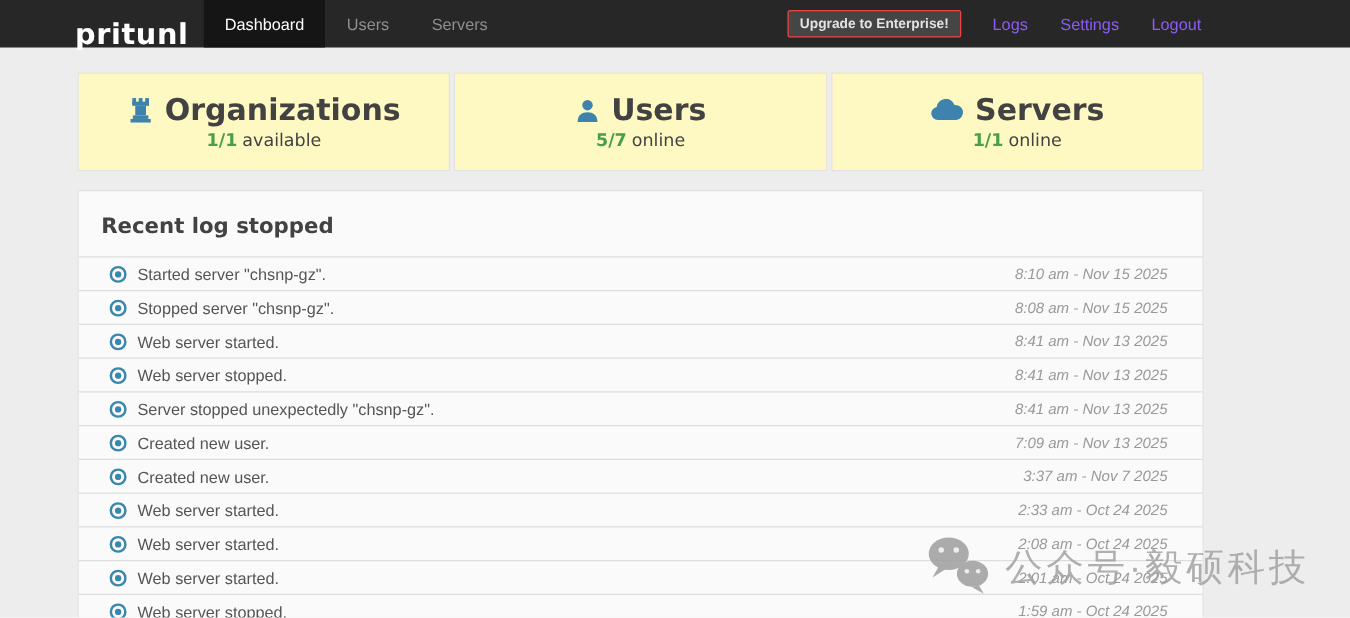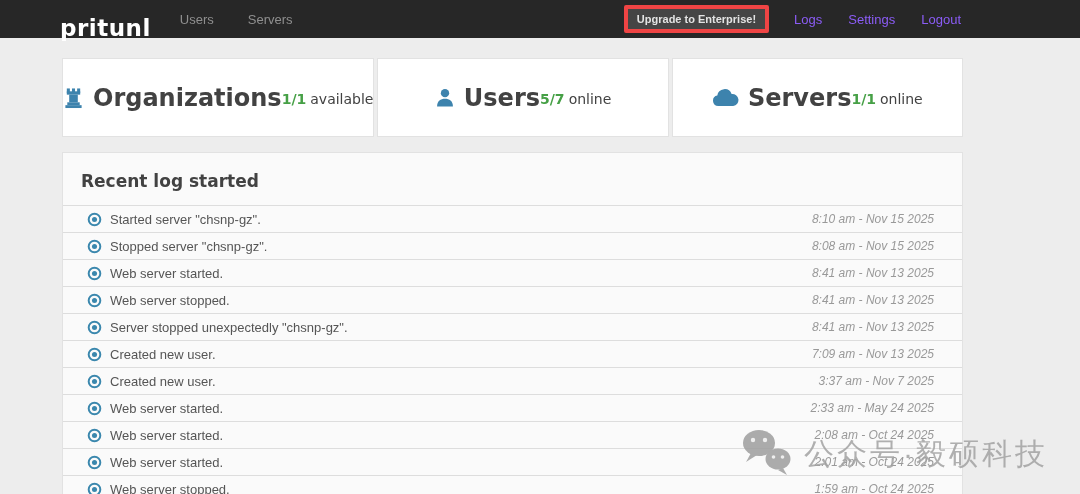--- a/index.html
+++ b/index.html
@@ -8,32 +8,32 @@
 
   
   .navbar { height:38px; background:#272727; display:flex; align-items:stretch; }
   .logo { display:flex; align-items:center; padding:0 12px 0 60px;
           font-family:"DejaVu Sans", sans-serif; font-weight:bold; font-size:23px;
           color:#ffffff; letter-spacing:0.5px; cursor:pointer;margin-top:18px; }
   .nav-tab { display:flex; align-items:center; padding:0 17px; font-size:13px;
              color:#8f8f8f; cursor:pointer; }
   .nav-tab.active { background:#151515; color:#ffffff; }
   .nav-right { margin-left:auto; display:flex; align-items:center; padding-right:106px; }
-  .upgrade-btn { background:#454545; border:4px solid #ef4444; border-radius:2px;
+  .upgrade-btn { background:#454545; border:1px solid #ef4444; border-radius:2px;
                  color:#e3e3e3; font-weight:bold; font-size:11px; padding:4px 9px;
                  margin-right:12px; cursor:pointer; font-family:"Liberation Sans", sans-serif; }
   .nav-link { color:#8b5cf6; font-size:13px; padding:0 13px; cursor:pointer; }
 
   
   .container { width:901px; margin-left:62px; }
 
   
   .stats-row { display:flex; gap:3px; margin-top:20px; }
-  .stat-card { flex:1; height:79px; background:#ffffff; border:1px solid #e2e2e2;
-               display:flex; flex-direction:row; align-items:center; justify-content:center; }
+  .stat-card { flex:1; height:79px; background:#fef9c3; border:1px solid #e2e2e2;
+               display:flex; flex-direction:column; align-items:center; justify-content:center; }
   .stat-title-row { display:flex; align-items:center; gap:9px;
                     font-family:"DejaVu Sans", sans-serif; font-weight:bold;
                     font-size:24px; color:#424242; }
   .stat-title-row svg { display:block; }
   .stat-sub { margin-top:3px; font-family:"DejaVu Sans", sans-serif; font-size:14px; color:#424242; }
   .stat-count { color:#46a046; font-weight:bold; margin-right:4px; }
 
   
   .log-panel { margin-top:15px; background:#fafafa; border:1px solid #e2e2e2; }
   .log-title { padding:18px 18px 14px 18px; font-family:"DejaVu Sans", sans-serif;
@@ -48,20 +48,21 @@
   .watermark { position:absolute; left:740px; top:428px; display:flex; align-items:center;
                gap:10px; color:#a3a3a3; opacity:0.85; pointer-events:none; }
   .watermark-text { font-size:30px; letter-spacing:3px;
                     font-family:Liberation Sans, sans-serif; }
 </style>
 </head>
 <body>
 
 <div class="navbar">
   <div class="logo">pritunl</div>
+  <div class="nav-tab active">Dashboard</div>
   <div class="nav-tab">Users</div>
   <div class="nav-tab">Servers</div>
   <div class="nav-right">
     <button class="upgrade-btn">Upgrade to Enterprise!</button>
     <div class="nav-link">Logs</div>
     <div class="nav-link">Settings</div>
     <div class="nav-link">Logout</div>
   </div>
 </div>
 
@@ -114,21 +115,21 @@
         <span>Servers</span>
       </div>
       <div class="stat-sub">
         <span class="stat-count">1/1</span><span>online</span>
       </div>
     </div>
 
   </div>
 
   <div class="log-panel">
-    <div class="log-title">Recent log started</div>
+    <div class="log-title">Recent log stopped</div>
     <div id="log-list">
   <div class="log-row">
     <span>
       <svg width="15" height="15" viewBox="0 0 16 16">
         <circle cx="8" cy="8" r="6.2" fill="none" stroke="#3a87ad" stroke-width="2.1"></circle>
         <circle cx="8" cy="8" r="2.7" fill="#3a87ad"></circle>
       </svg>
     </span>
     <span class="log-msg">Started server "chsnp-gz".</span>
     <span class="log-time">8:10 am - Nov 15 2025</span>
@@ -201,21 +202,21 @@
   </div>
 
   <div class="log-row">
     <span>
       <svg width="15" height="15" viewBox="0 0 16 16">
         <circle cx="8" cy="8" r="6.2" fill="none" stroke="#3a87ad" stroke-width="2.1"></circle>
         <circle cx="8" cy="8" r="2.7" fill="#3a87ad"></circle>
       </svg>
     </span>
     <span class="log-msg">Web server started.</span>
-    <span class="log-time">2:33 am - May 24 2025</span>
+    <span class="log-time">2:33 am - Oct 24 2025</span>
   </div>
 
   <div class="log-row">
     <span>
       <svg width="15" height="15" viewBox="0 0 16 16">
         <circle cx="8" cy="8" r="6.2" fill="none" stroke="#3a87ad" stroke-width="2.1"></circle>
         <circle cx="8" cy="8" r="2.7" fill="#3a87ad"></circle>
       </svg>
     </span>
     <span class="log-msg">Web server started.</span>

